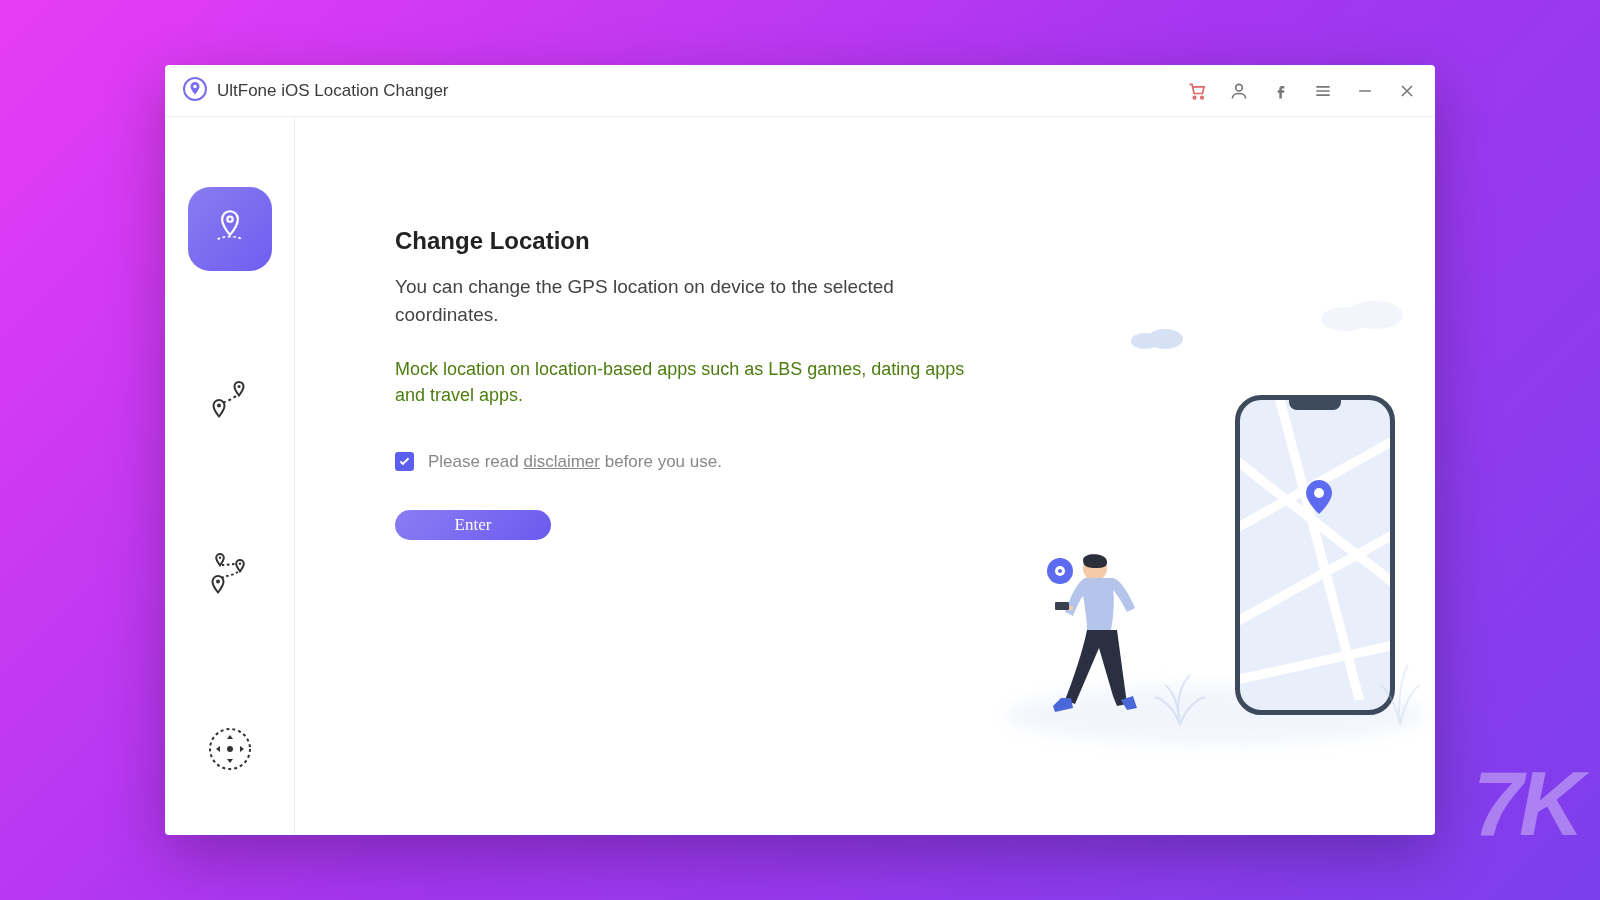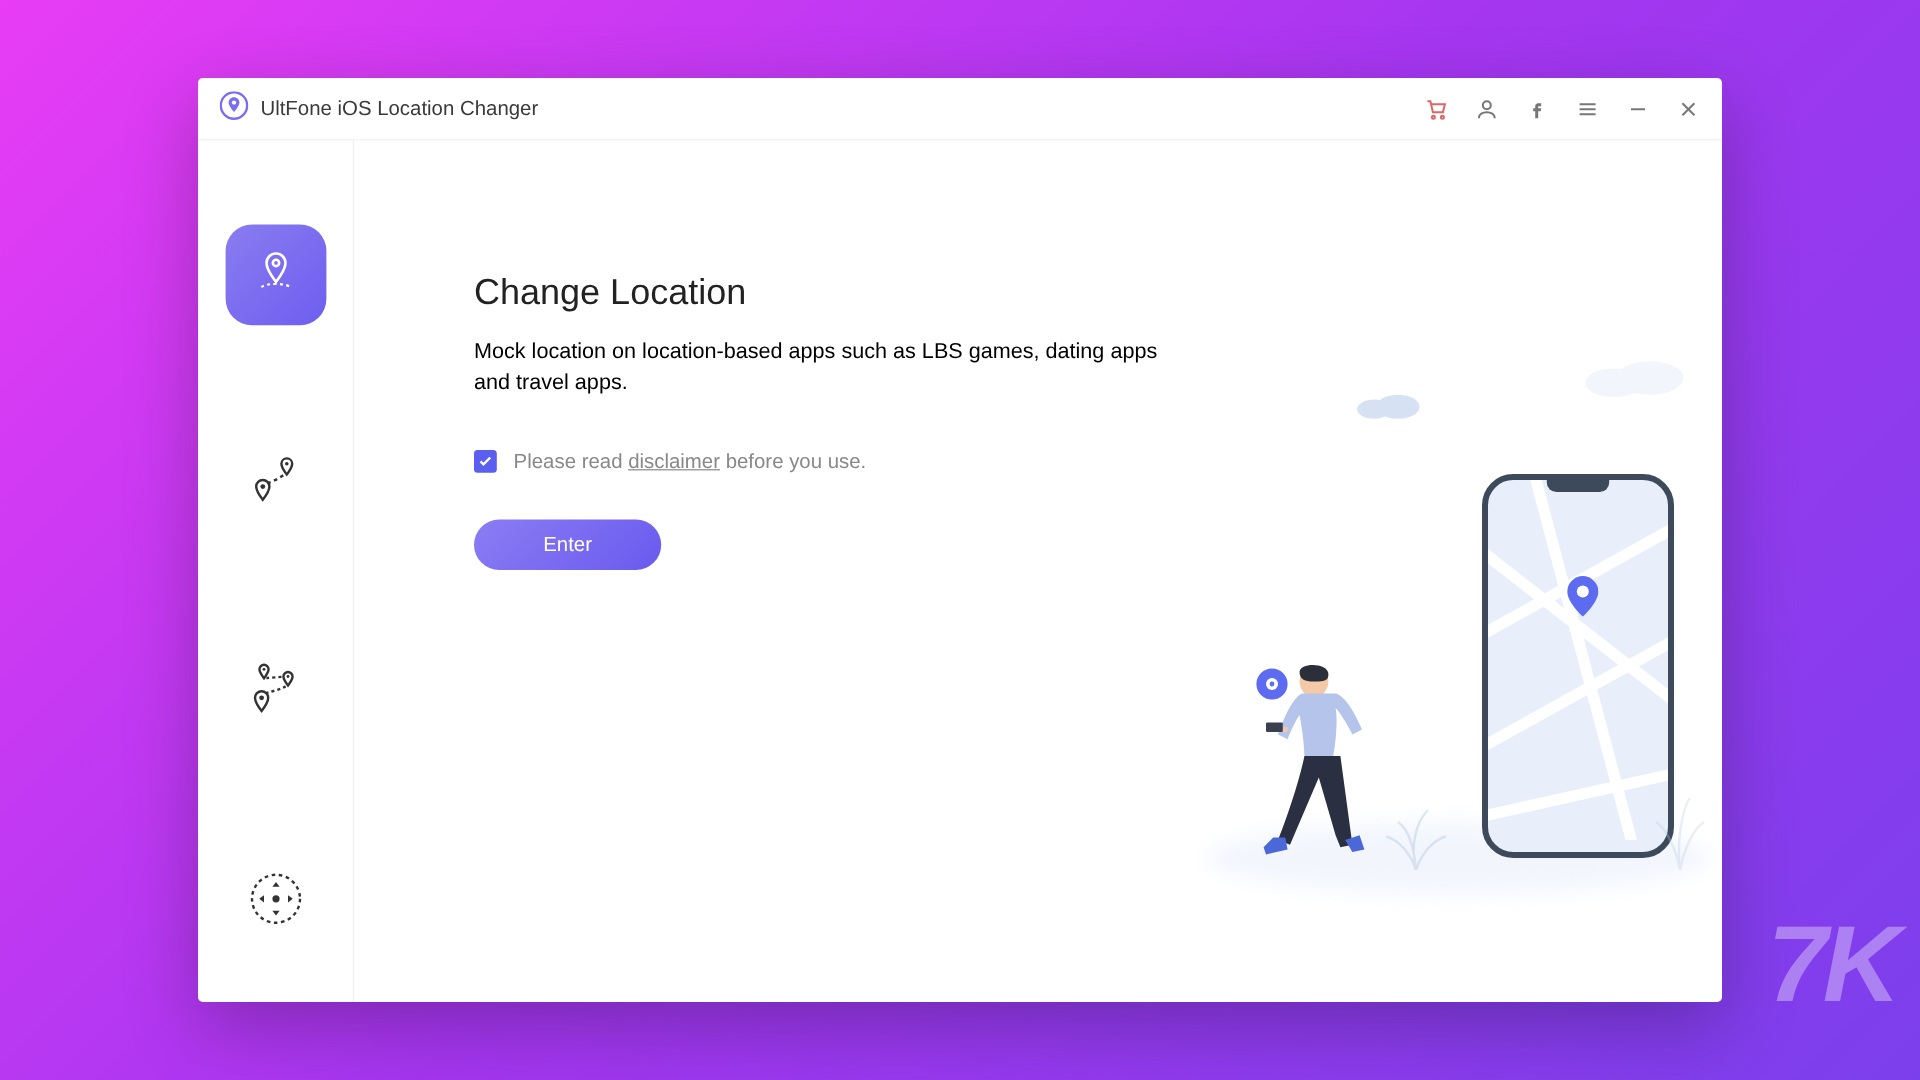--- a/index.html
+++ b/index.html
@@ -54,34 +54,34 @@
   border-radius: 22px;
 }
 .side-item.active {
   background: linear-gradient(135deg, #8a7cf0, #6e5ef0);
 }
 .main {
   flex:1;
   position:relative;
   padding: 110px 0 0 100px;
 }
-.heading { font-size: 30px; font-weight: 400; color:#222; margin-bottom: 18px; }
+.heading { font-size: 24px; font-weight: 700; color:#222; margin-bottom: 18px; }
 .desc1 { font-size: 19px; color:#444; max-width: 560px; line-height:1.45; margin-bottom: 28px; }
-.desc2 { font-size: 18px; color:#000000; max-width: 580px; line-height:1.45; margin-bottom: 44px; }
+.desc2 { font-size: 18px; color:#4d7c0f; max-width: 580px; line-height:1.45; margin-bottom: 44px; }
 .check-row { display:flex; align-items:flex-start; gap: 14px; margin-bottom: 38px; }
 .checkbox {
   width:19px; height:19px; background:#5b5ff0; border-radius:3px;
   display:flex; align-items:center; justify-content:center; cursor:pointer;
 }
 .check-label { font-size:17px; color:#888; }
 .check-label a { color:#888; text-decoration:underline; }
 .enter-btn {
-  width: 156px; height: 42px; border:none; border-radius: 21px;
+  width: 156px; height: 30px; border:none; border-radius: 21px;
   background: linear-gradient(135deg, #8b7df3, #6a5aef);
-  color:#fff; font-size:17px; cursor:pointer;
+  color:#fff; font-size:17px; cursor:pointer;font-family:Liberation Serif, serif;
 }
 .illustration {
   position:absolute;
   right: 0px;
   bottom: 90px;
   width: 430px;
   height: 440px;
 }
 .cloud1 { position:absolute; top:20px; left:120px; }
 .cloud2 { position:absolute; top:-10px; right:30px; opacity:0.5; }
@@ -202,20 +202,21 @@
               <circle cx="23" cy="23" r="20" fill="none" stroke="#333" stroke-width="2" stroke-dasharray="3 3"></circle>
               <circle cx="23" cy="23" r="3" fill="#333"></circle>
               <path d="M23 9l-3 4h6z M23 37l-3-4h6z M9 23l4-3v6z M37 23l-4-3v6z" fill="#333"></path>
             </svg>
         </span>
       </div>
     </div>
 
     <div class="main">
       <h1 class="heading">Change Location</h1>
+      <p class="desc1">You can change the GPS location on device to the selected coordinates.</p>
       <p class="desc2">Mock location on location-based apps such as LBS games, dating apps and travel apps.</p>
       <div class="check-row">
         <div class="checkbox">
           <svg width="13" height="13" viewBox="0 0 16 16">
               <path d="M3 8l3 3 7-7" stroke="#fff" stroke-width="2.5" fill="none"></path>
             </svg>
         </div>
         <span class="check-label">
           <span>Please read </span><a href="#">disclaimer</a><span> before you use.</span>
         </span>

